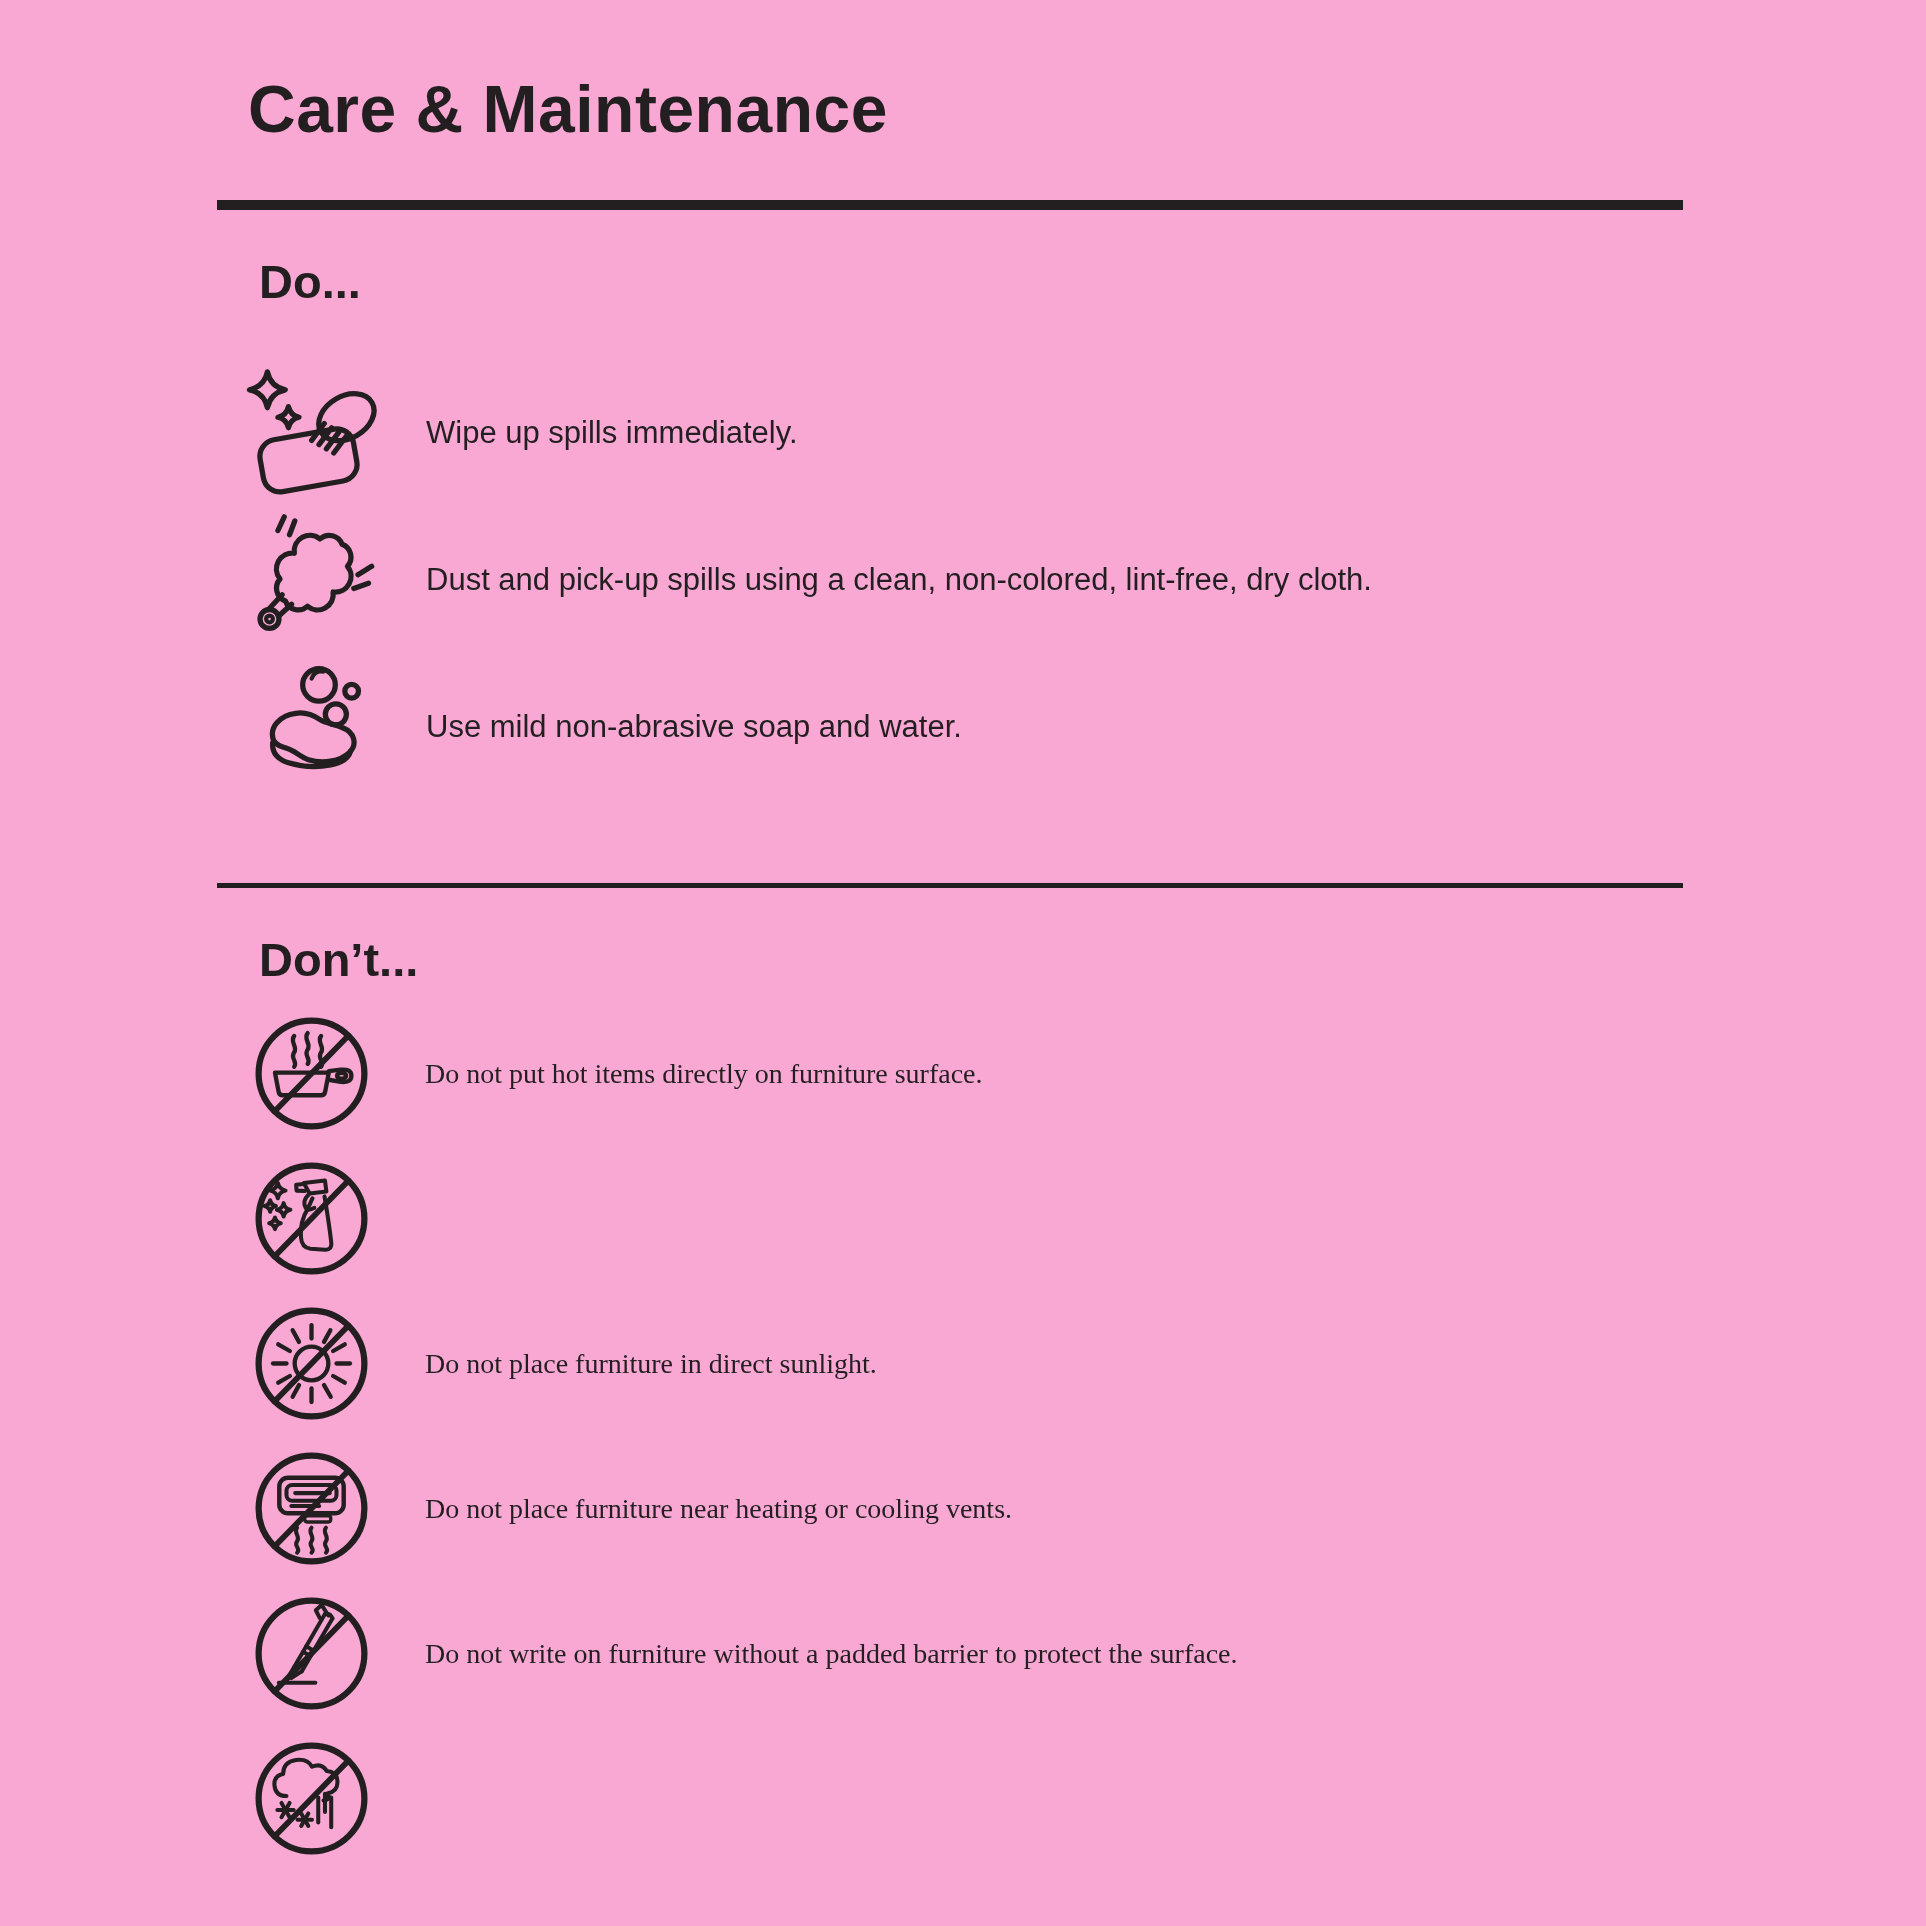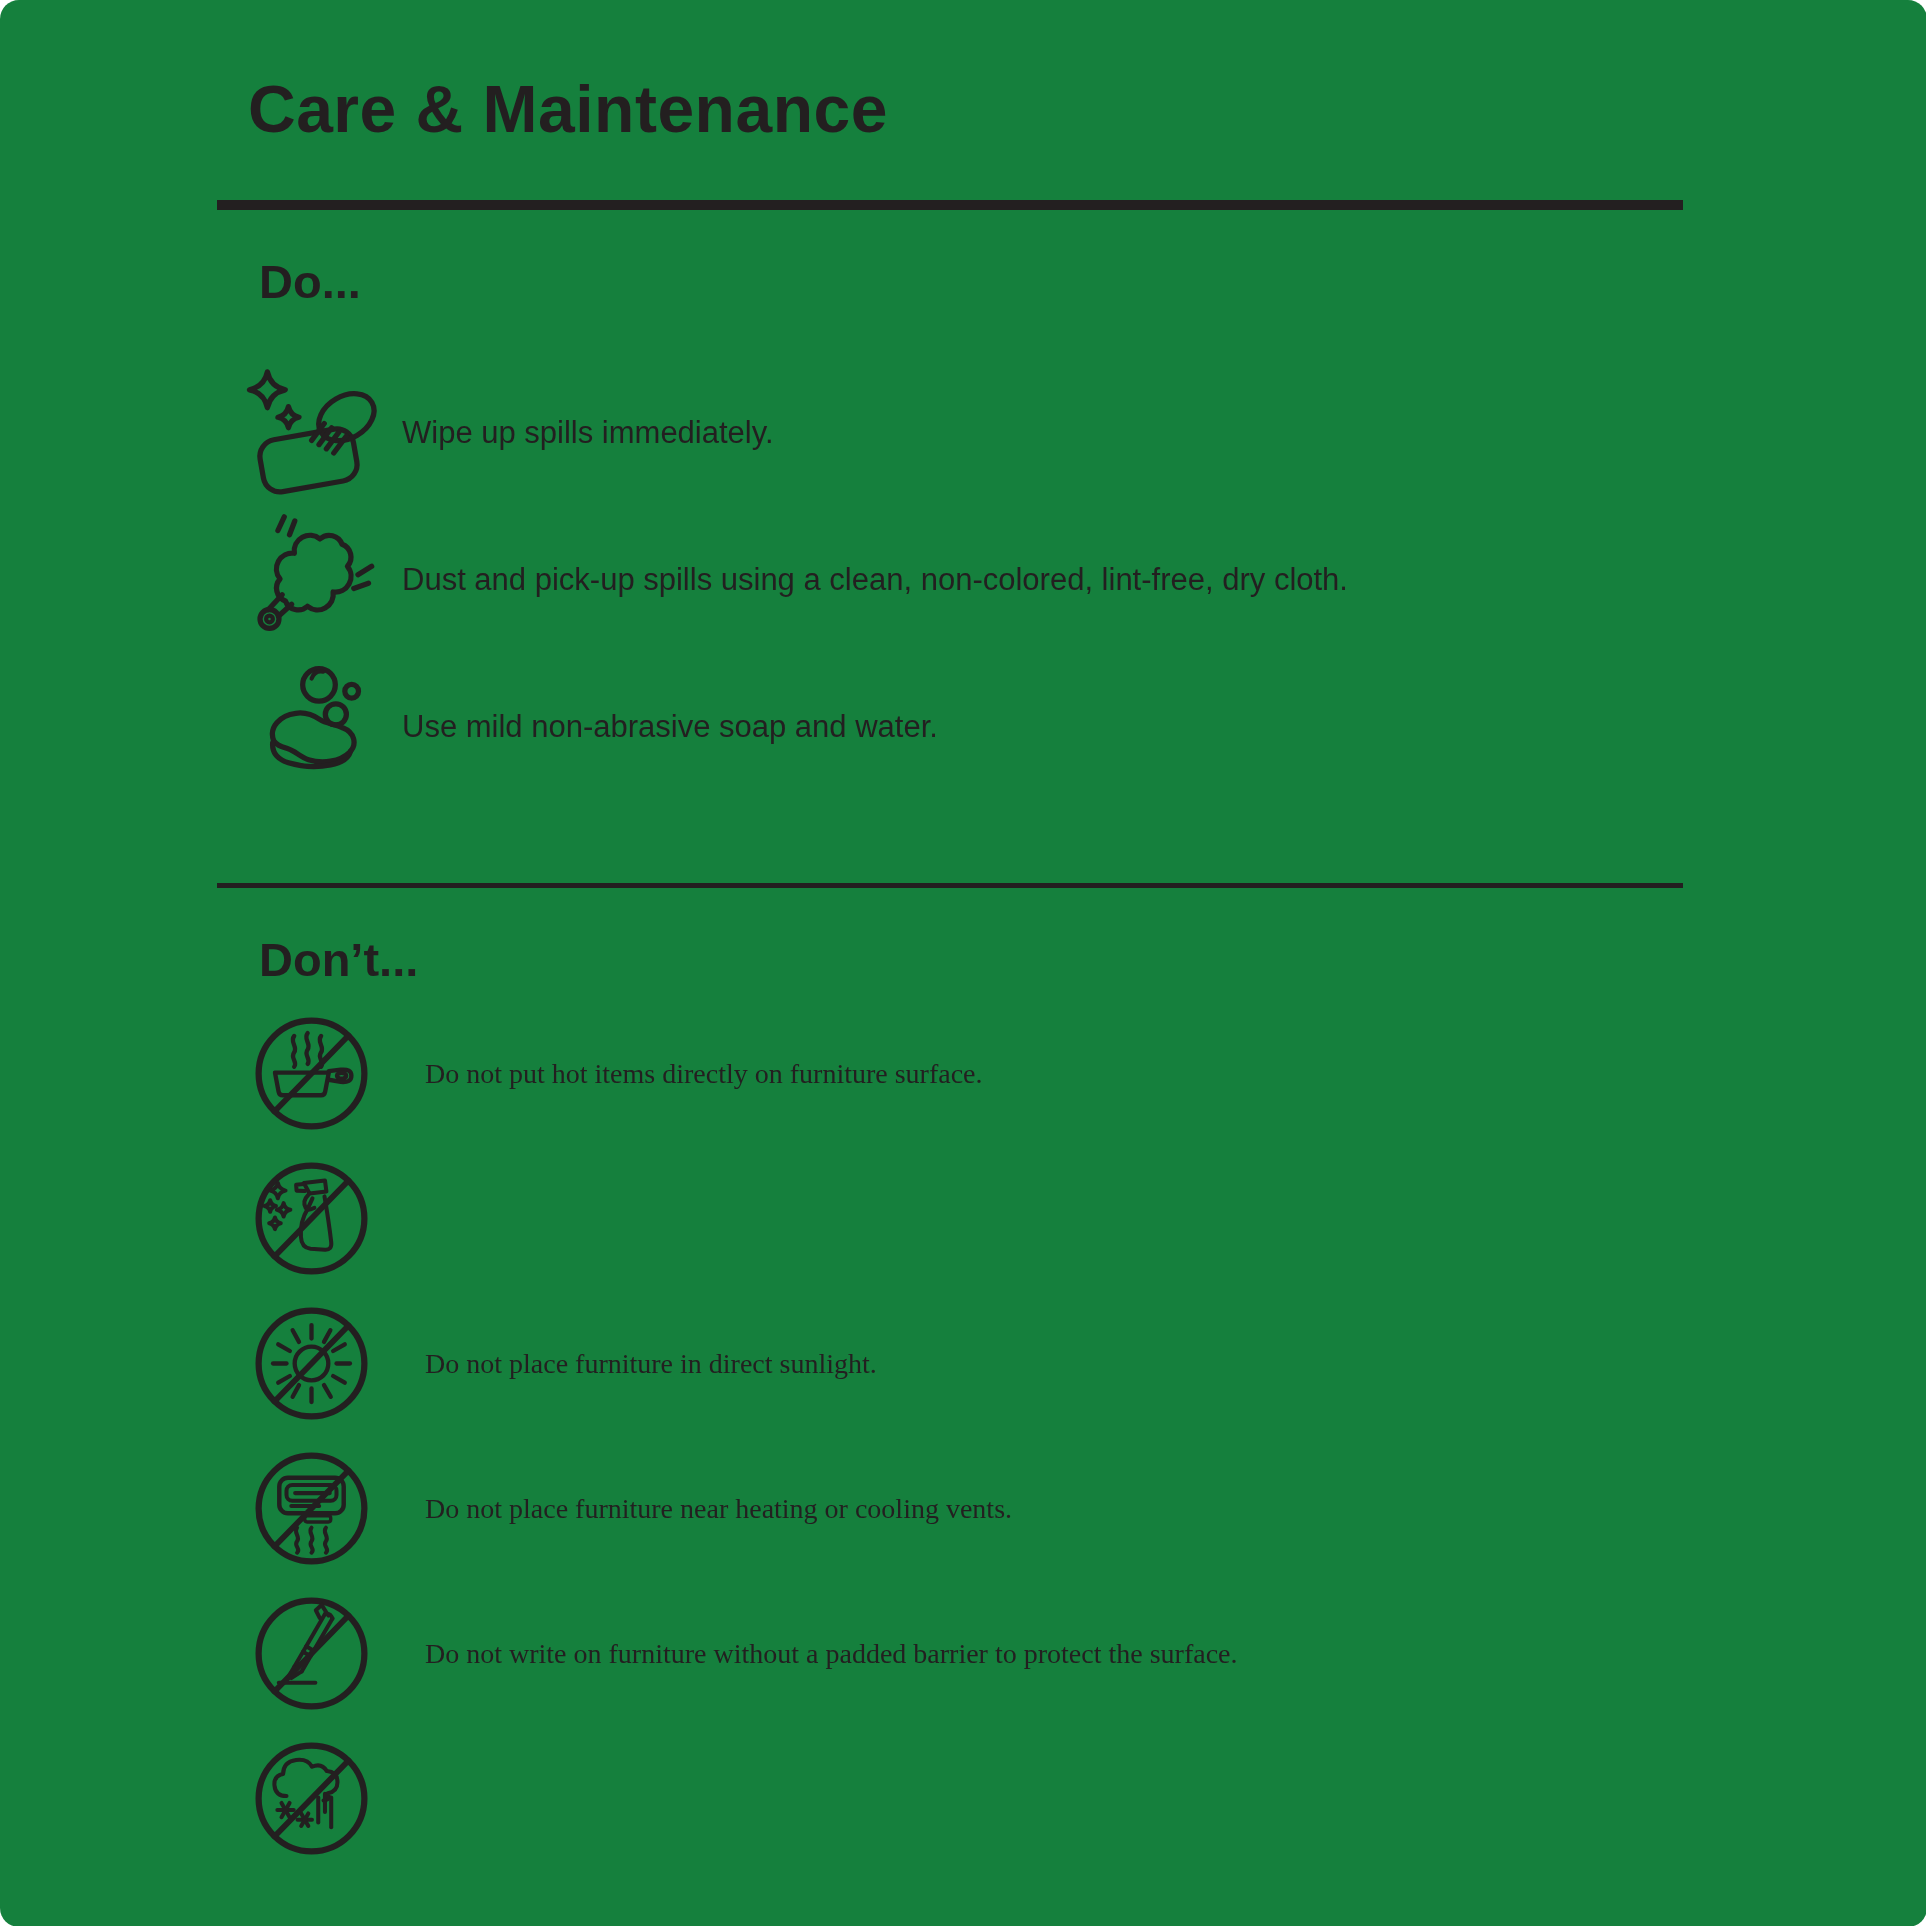--- a/index.html
+++ b/index.html
@@ -1,34 +1,33 @@
 <!DOCTYPE html>
 <html><head>
 <meta charset="utf-8">
 <style>
   html,body { margin:0; padding:0; background:#ffffff; }
   .page {
-    position:relative; width:1927px; height:1927px; background:#15803d;
+    position:relative; width:1927px; height:1927px; background:#f9a8d4;
     color:#231f20; font-family:"Liberation Sans","DejaVu Sans",sans-serif;
     overflow:hidden;
-    border-radius:19px;
   }
   .page-title { margin:0; padding:71px 0 0 248px; font-size:66px; font-weight:bold; letter-spacing:0.5px; }
   .rule { background:#231f20; margin-left:217px; width:1466px; }
   .rule-thick { height:10px; margin-top:53px; }
   .rule-thin  { height:5px;  margin-top:83px; }
   .section-heading { margin:0; padding:44px 0 0 259px; font-size:47px; font-weight:bold; }
   .rows-do   { margin-top:50px; }
   .rows-dont { margin-top:14px; }
   .care-row { display:flex; align-items:center; }
   .row-do   { height:147px; padding-left:236px; }
   .row-dont { height:145px; padding-left:249px; }
   .icon-box-do   { width:166px; height:145px; flex:none; display:flex; align-items:center; justify-content:center; }
   .icon-box-dont { width:125px; height:125px; flex:none; display:flex; align-items:center; justify-content:center; }
-  .row-text-do   { font-size:31px; }
+  .row-text-do   { margin-left:24px; font-size:31px; }
   .row-text-dont { margin-left:51px; font-size:28px;font-family:Liberation Serif, serif; }
   svg .ink { stroke:#231f20; fill:none; stroke-linecap:round; stroke-linejoin:round; }
 </style>
 </head>
 <body>
 
 <div class="page">
 
   <h1 class="page-title">Care &amp; Maintenance</h1>
   <div class="rule rule-thick"></div>

